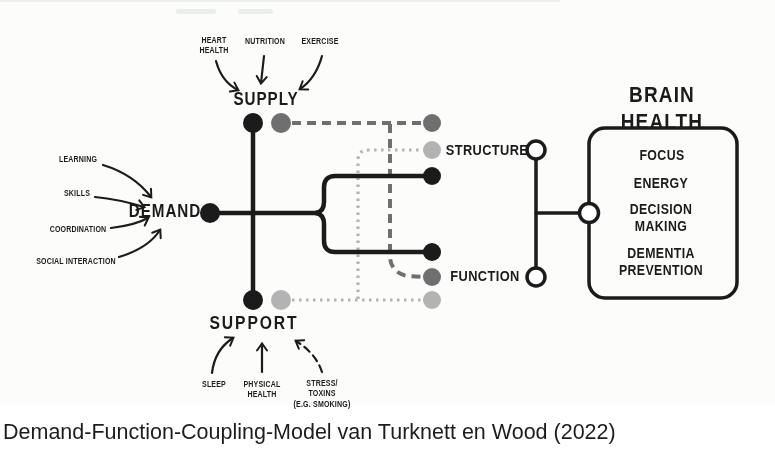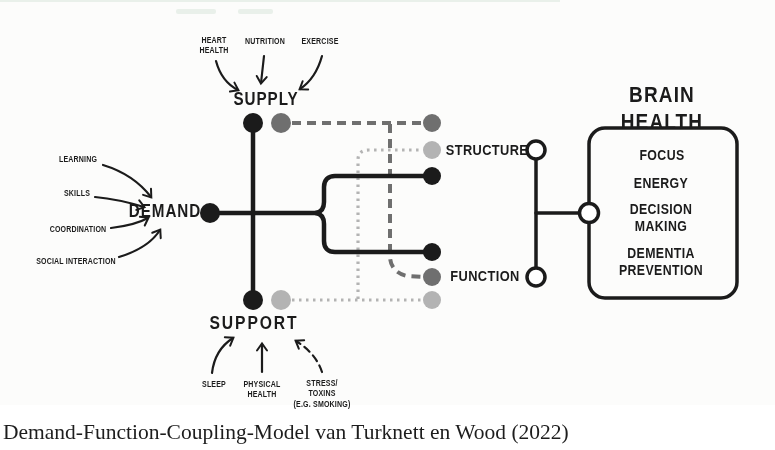--- a/index.html
+++ b/index.html
@@ -28,21 +28,21 @@
   .lbl{position:absolute;transform:translate(-50%,-50%) scale(.95,1.12);
        font-weight:bold;color:var(--ink,#1b1b1b);white-space:pre-line;text-align:center;
        line-height:1.18;letter-spacing:.3px}
   .lbl-xs{font-size:8px;transform:translate(-50%,-50%) scale(.88,1.1);letter-spacing:.2px}
   .lbl-node{font-size:16px;letter-spacing:1px}
   .lbl-support{font-size:16.5px;letter-spacing:2px}
   .lbl-node2{font-size:13.5px;letter-spacing:.4px}
   .lbl-title{font-size:20px;letter-spacing:1.2px}
   .lbl-item{font-size:13px;letter-spacing:.4px}
   .caption{position:absolute;left:3px;top:420px;font-size:21.5px;font-weight:normal;
-           color:var(--caption-text,#1d1d1d);font-family:Liberation Serif, serif;
+           color:var(--caption-text,#1d1d1d);font-family:Liberation Sans, sans-serif;
            white-space:nowrap;letter-spacing:0}
 </style>
 </head>
 <body>
 
 <div class="stage">
 
   <svg width="775" height="415" viewBox="0 0 775 415">
     <defs>
       <marker id="ah" viewBox="-9 -7 12 14" markerWidth="14" markerHeight="14" refX="-0.5" refY="0" orient="auto" markerUnits="userSpaceOnUse">

